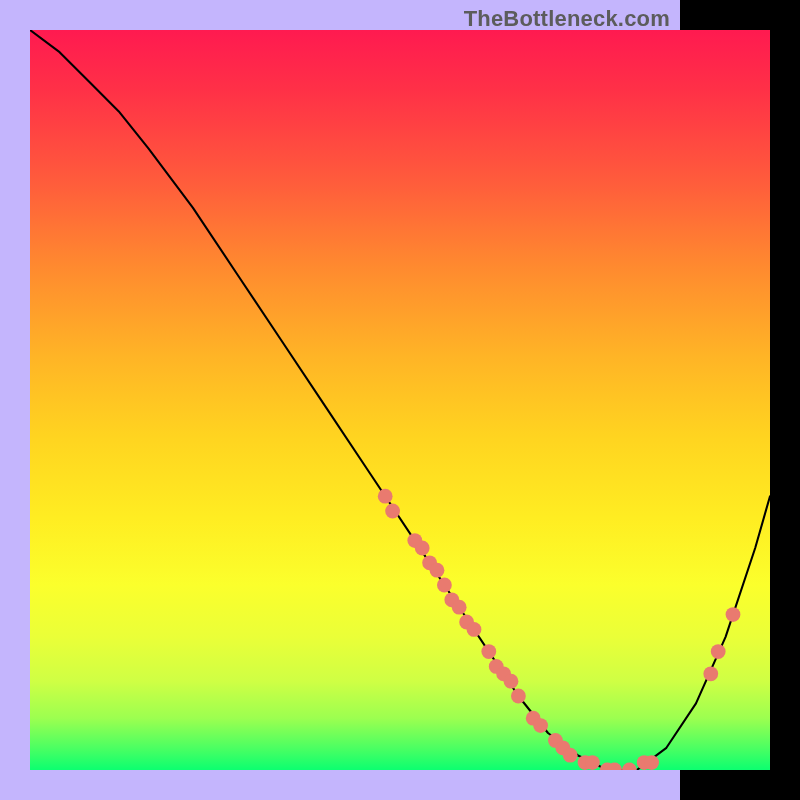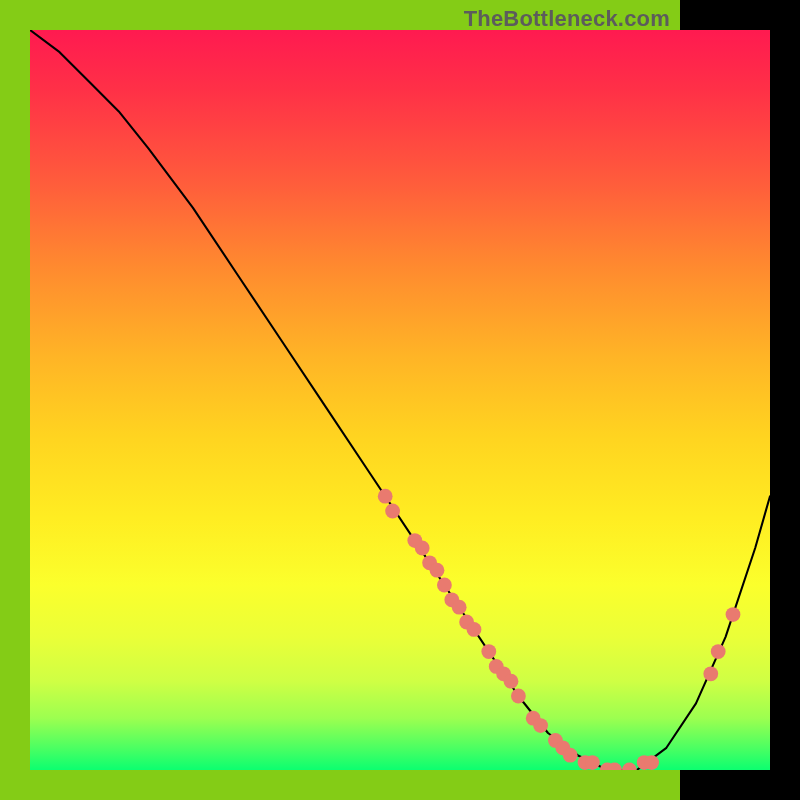--- a/index.html
+++ b/index.html
@@ -8,21 +8,21 @@
     width: 800px;
     height: 800px;
     background: #000;
     overflow: hidden;
     font-family: Arial, Helvetica, sans-serif;
   }
   .stage {
     position: relative;
     width: 680px;
     height: 800px;
-    background: #84cc16;
+    background: #c4b5fd;
   }
   .plot-area {
     position: absolute;
     left: 30px;
     top: 30px;
     width: 740px;
     height: 740px;
     background: linear-gradient(
       to bottom,
       #ff1a50 0%,

